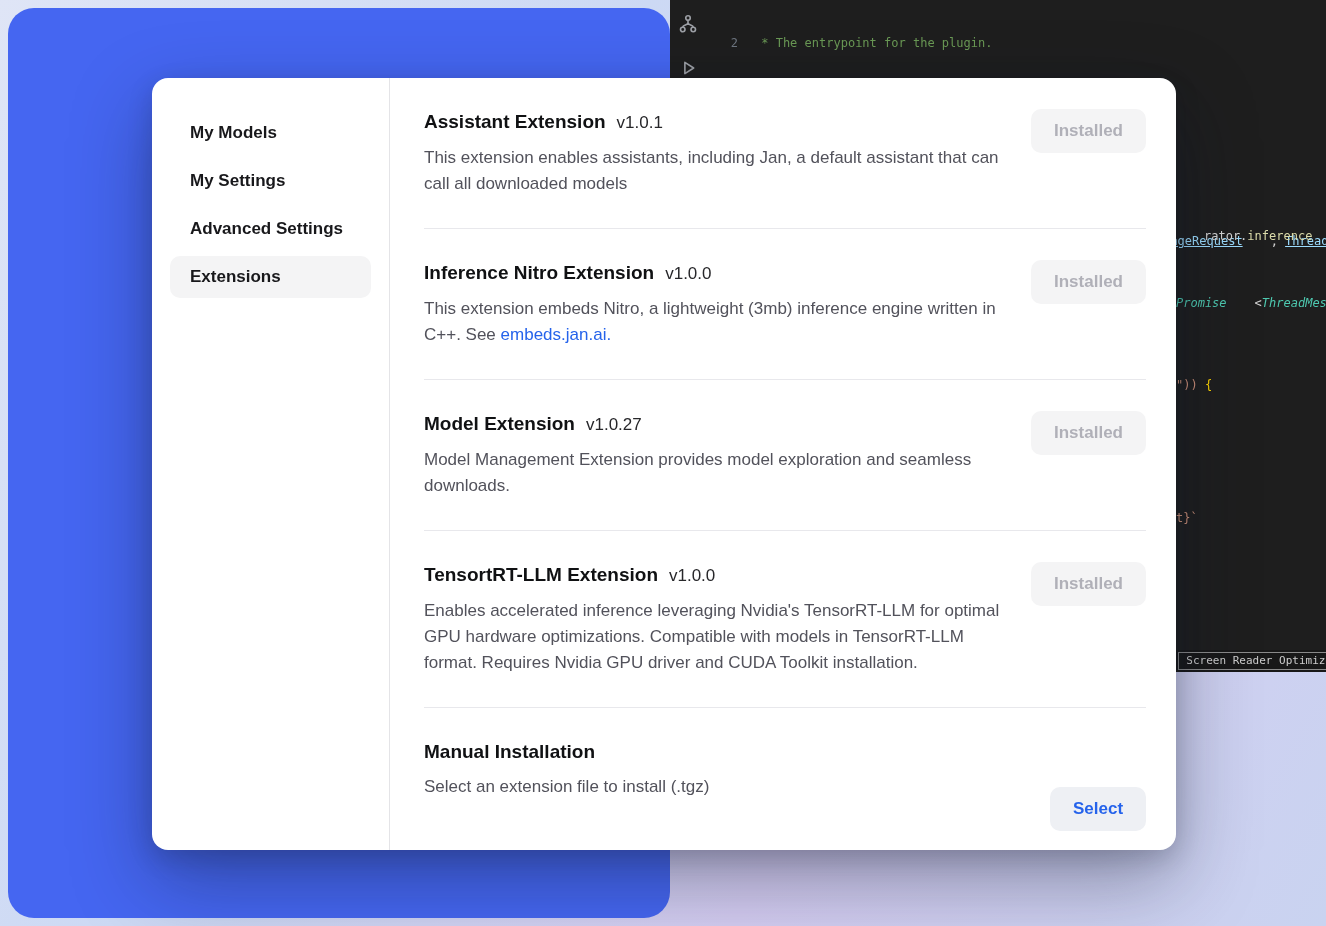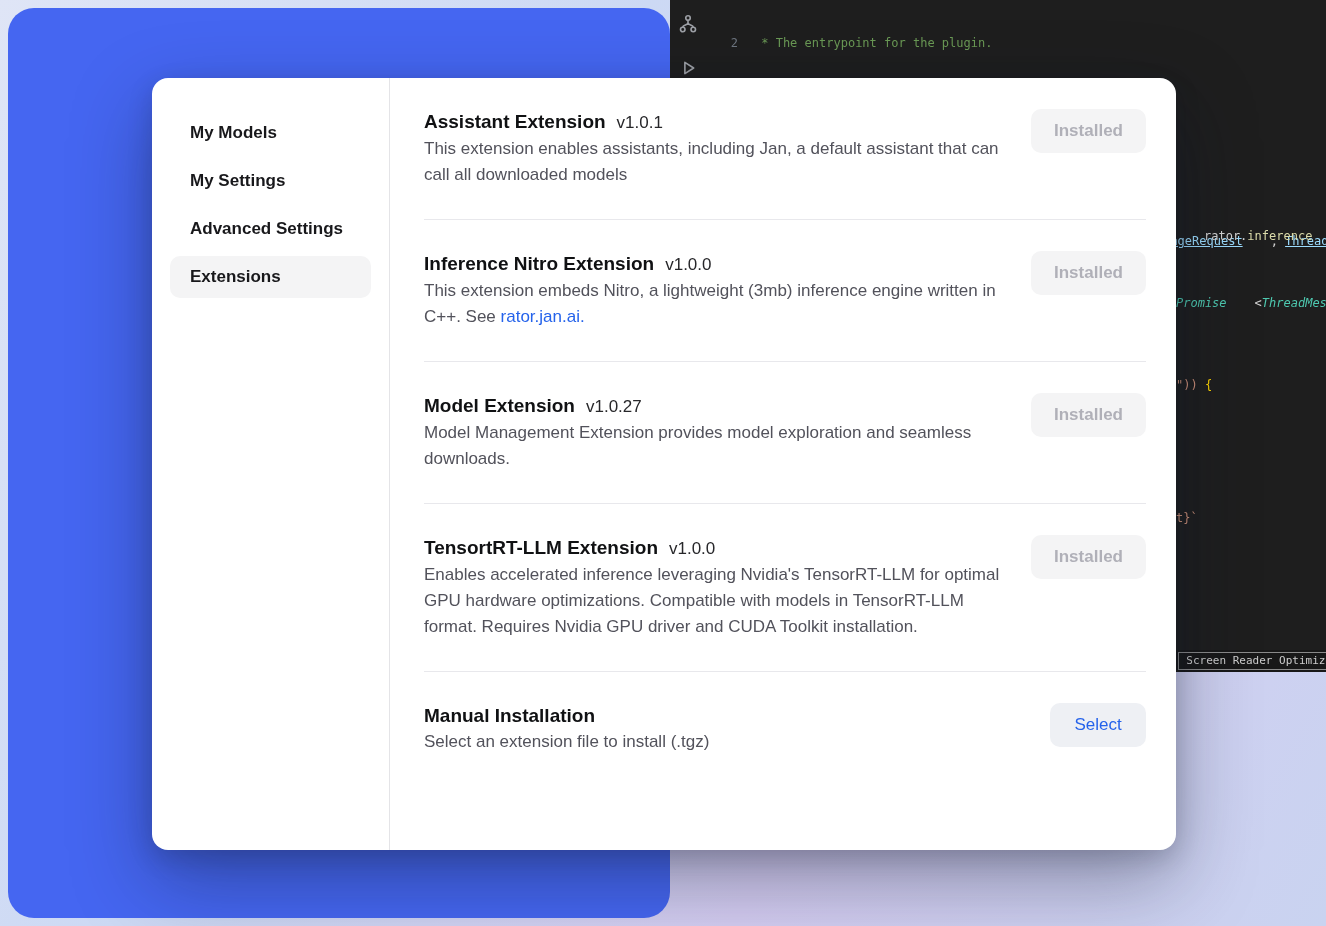--- a/index.html
+++ b/index.html
@@ -77,35 +77,35 @@
   .main { flex:1; padding:0 30px 0 34px; overflow:hidden; }
   .ext-row {
     display:flex; justify-content:space-between; align-items:flex-start;
     padding:31px 0; border-bottom:1px solid #e8e8ec;
   }
   .ext-row.last { border-bottom:none;gap:34px; }
   .ext-head { display:flex; align-items:baseline; line-height:26px; }
   .ext-title { font-size:19px; font-weight:700; color:#101113; }
   .ext-version { font-size:17px; font-weight:400; color:#27272a; margin-left:11px; }
   .ext-desc {
-    margin-top:0; width:578px;
+    margin-top:9px; width:578px;
     font-size:17px; line-height:26px; color:#52525b;
   }
   .link { color: var(--link-blue, #2563eb); text-decoration:none; cursor:pointer; }
 
   .btn {
     border:none; border-radius:10px; background:#f4f4f5;
     font-family:"Liberation Sans", sans-serif;
     font-size:17px; font-weight:600; line-height:24px;
     padding:10px 20px; min-width:115px; flex-shrink:0;
   }
   .btn.installed { color:#b0b0b8; cursor:default; }
   .btn.select {
-    color: var(--select-blue, #2563eb); font-weight:400;
-    background:#eef0f4; min-width:96px; padding:10px 22px; cursor:pointer;
+    color: var(--select-blue, #2563eb); font-weight:700;
+    background:#eef0f4; min-width:96px; padding:10px 22px; cursor:pointer;margin-top:48px;
   }
 </style>
 </head>
 <body>
 
 <div class="blue-panel"></div>
 
 <div class="editor">
   <div class="activity-bar">
     <span class="act-icon">
@@ -162,21 +162,21 @@
       </div>
       <button class="btn installed">Installed</button>
     </section>
 
     <section class="ext-row">
       <div class="ext-info">
         <div class="ext-head">
           <span class="ext-title">Inference Nitro Extension</span>
           <span class="ext-version">v1.0.0</span>
         </div>
-        <p class="ext-desc"><span>This extension embeds Nitro, a lightweight (3mb) inference engine written in C++. See </span><a class="link">rator.jan.ai.</a></p>
+        <p class="ext-desc"><span>This extension embeds Nitro, a lightweight (3mb) inference engine written in C++. See </span><a class="link">embeds.jan.ai.</a></p>
       </div>
       <button class="btn installed">Installed</button>
     </section>
 
     <section class="ext-row">
       <div class="ext-info">
         <div class="ext-head">
           <span class="ext-title">Model Extension</span>
           <span class="ext-version">v1.0.27</span>
         </div>

